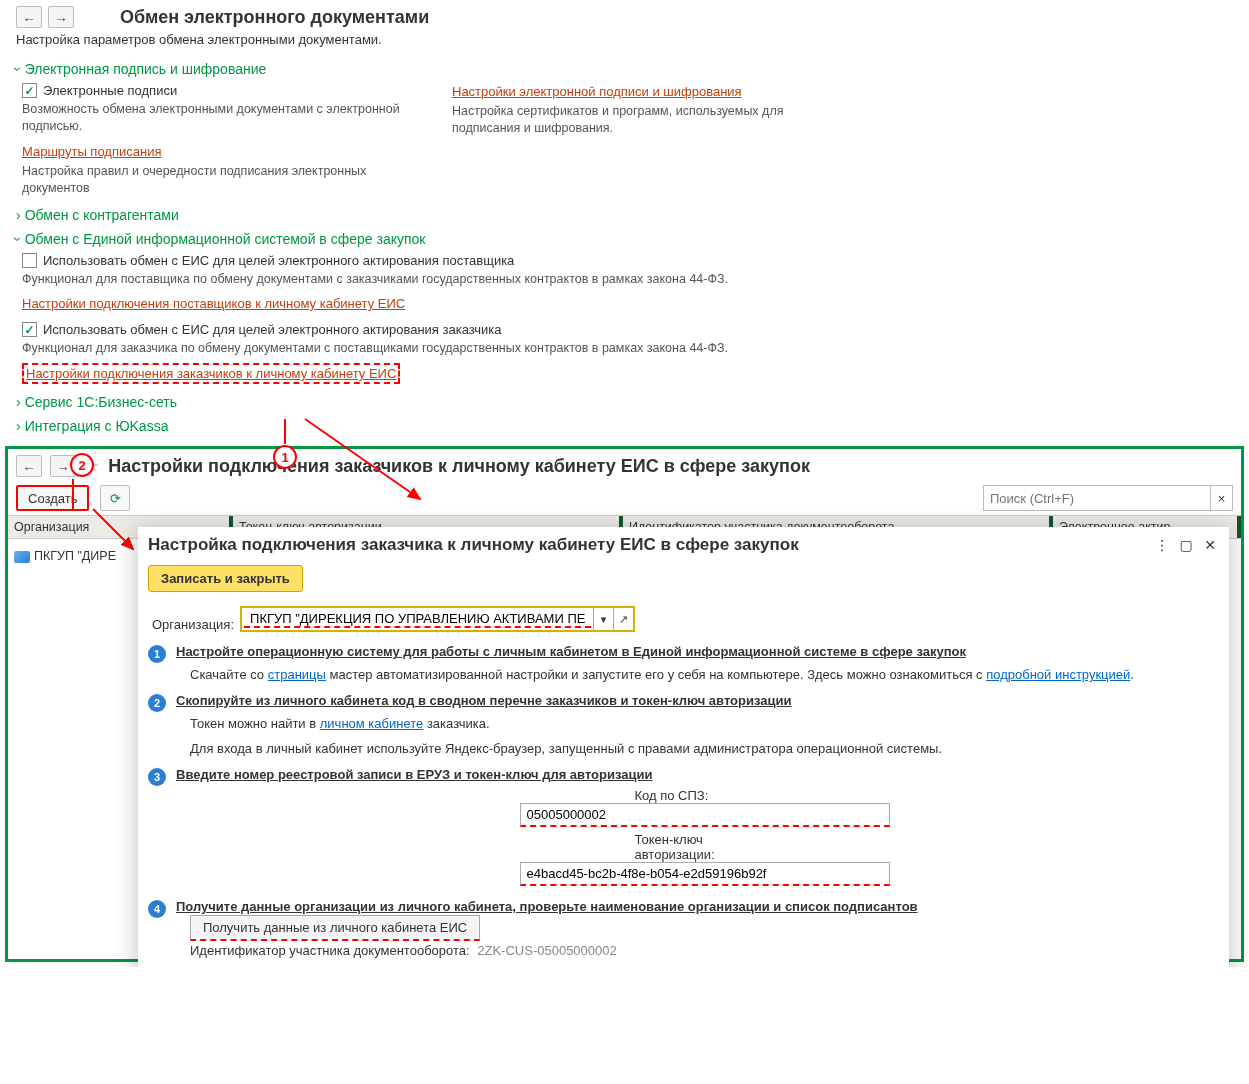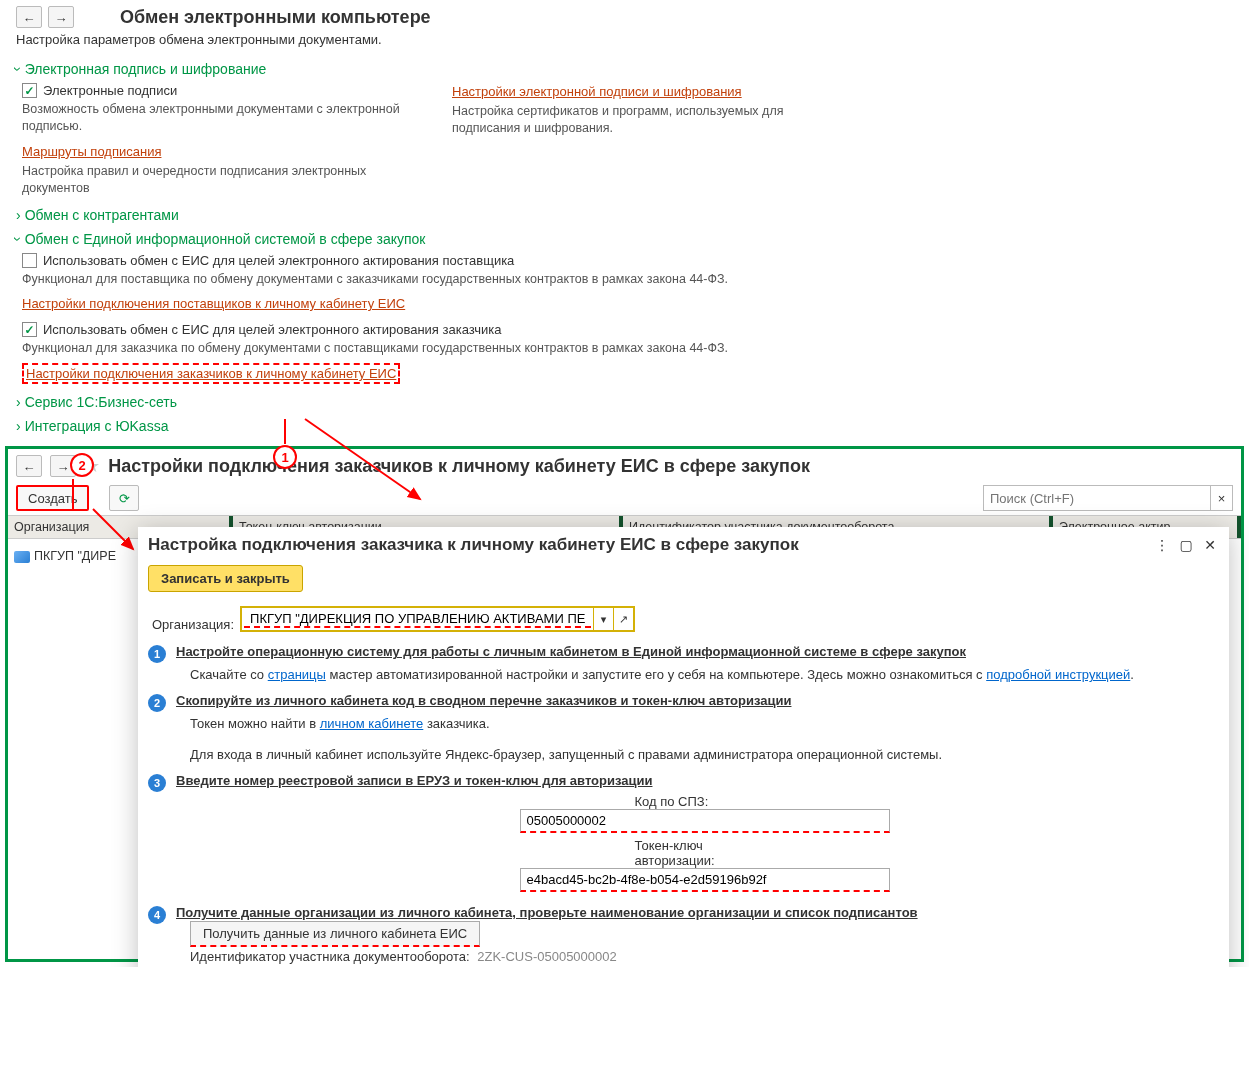--- a/index.html
+++ b/index.html
@@ -138,21 +138,21 @@
     color: #ccc;
     font-size: 18px;
   }
   .w2-title {
     font-size: 18px;
     font-weight: bold;
   }
   .toolbar {
     display: flex;
     padding: 4px 8px;
-    gap: 20px;
+    gap: 11px;
   }
   .btn {
     border: 1px solid #bbb;
     background: #f8f8f8;
     padding: 4px 10px;
     border-radius: 2px;
     font-size: 13px;
     cursor: pointer;
     height: 26px;
     display: inline-flex;
@@ -380,21 +380,21 @@
 </head>
 <body>
 
 <div class="top-nav">
   <div class="nav-btn">
       <span>←</span>
     </div>
   <div class="nav-btn">
       <span>→</span>
     </div>
-  <div class="main-title">Обмен электронными компьютере</div>
+  <div class="main-title">Обмен электронного документами</div>
 </div>
 <div class="subtitle">Настройка параметров обмена электронными документами.</div>
 
 <div class="content" style="position:relative;">
 
   <div class="section-header">
     <span class="chev">›</span>
     <span>Электронная подпись и шифрование</span>
   </div>
   <div class="two-col">
@@ -547,21 +547,21 @@
         </div>
 
         
         <div class="step">
           <div class="step-num">2</div>
           <div class="step-body">
             <div class="step-title">Скопируйте из личного кабинета код в сводном перечне заказчиков и токен-ключ авторизации</div>
             <div class="step-text">
               <span>Токен можно найти в </span><span class="inline-link">личном кабинете</span><span> заказчика.</span>
             </div>
-            <div class="step-text" style="margin-top:12px;">Для входа в личный кабинет используйте Яндекс-браузер, запущенный с правами администратора операционной системы.</div>
+            <div class="step-text" style="margin-top:6px;">Для входа в личный кабинет используйте Яндекс-браузер, запущенный с правами администратора операционной системы.</div>
           </div>
         </div>
 
         
         <div class="step">
           <div class="step-num">3</div>
           <div class="step-body">
             <div class="step-title">Введите номер реестровой записи в ЕРУЗ и токен-ключ для авторизации</div>
             <div class="fld">
               <span class="fld-lbl">Код по СПЗ:</span>

